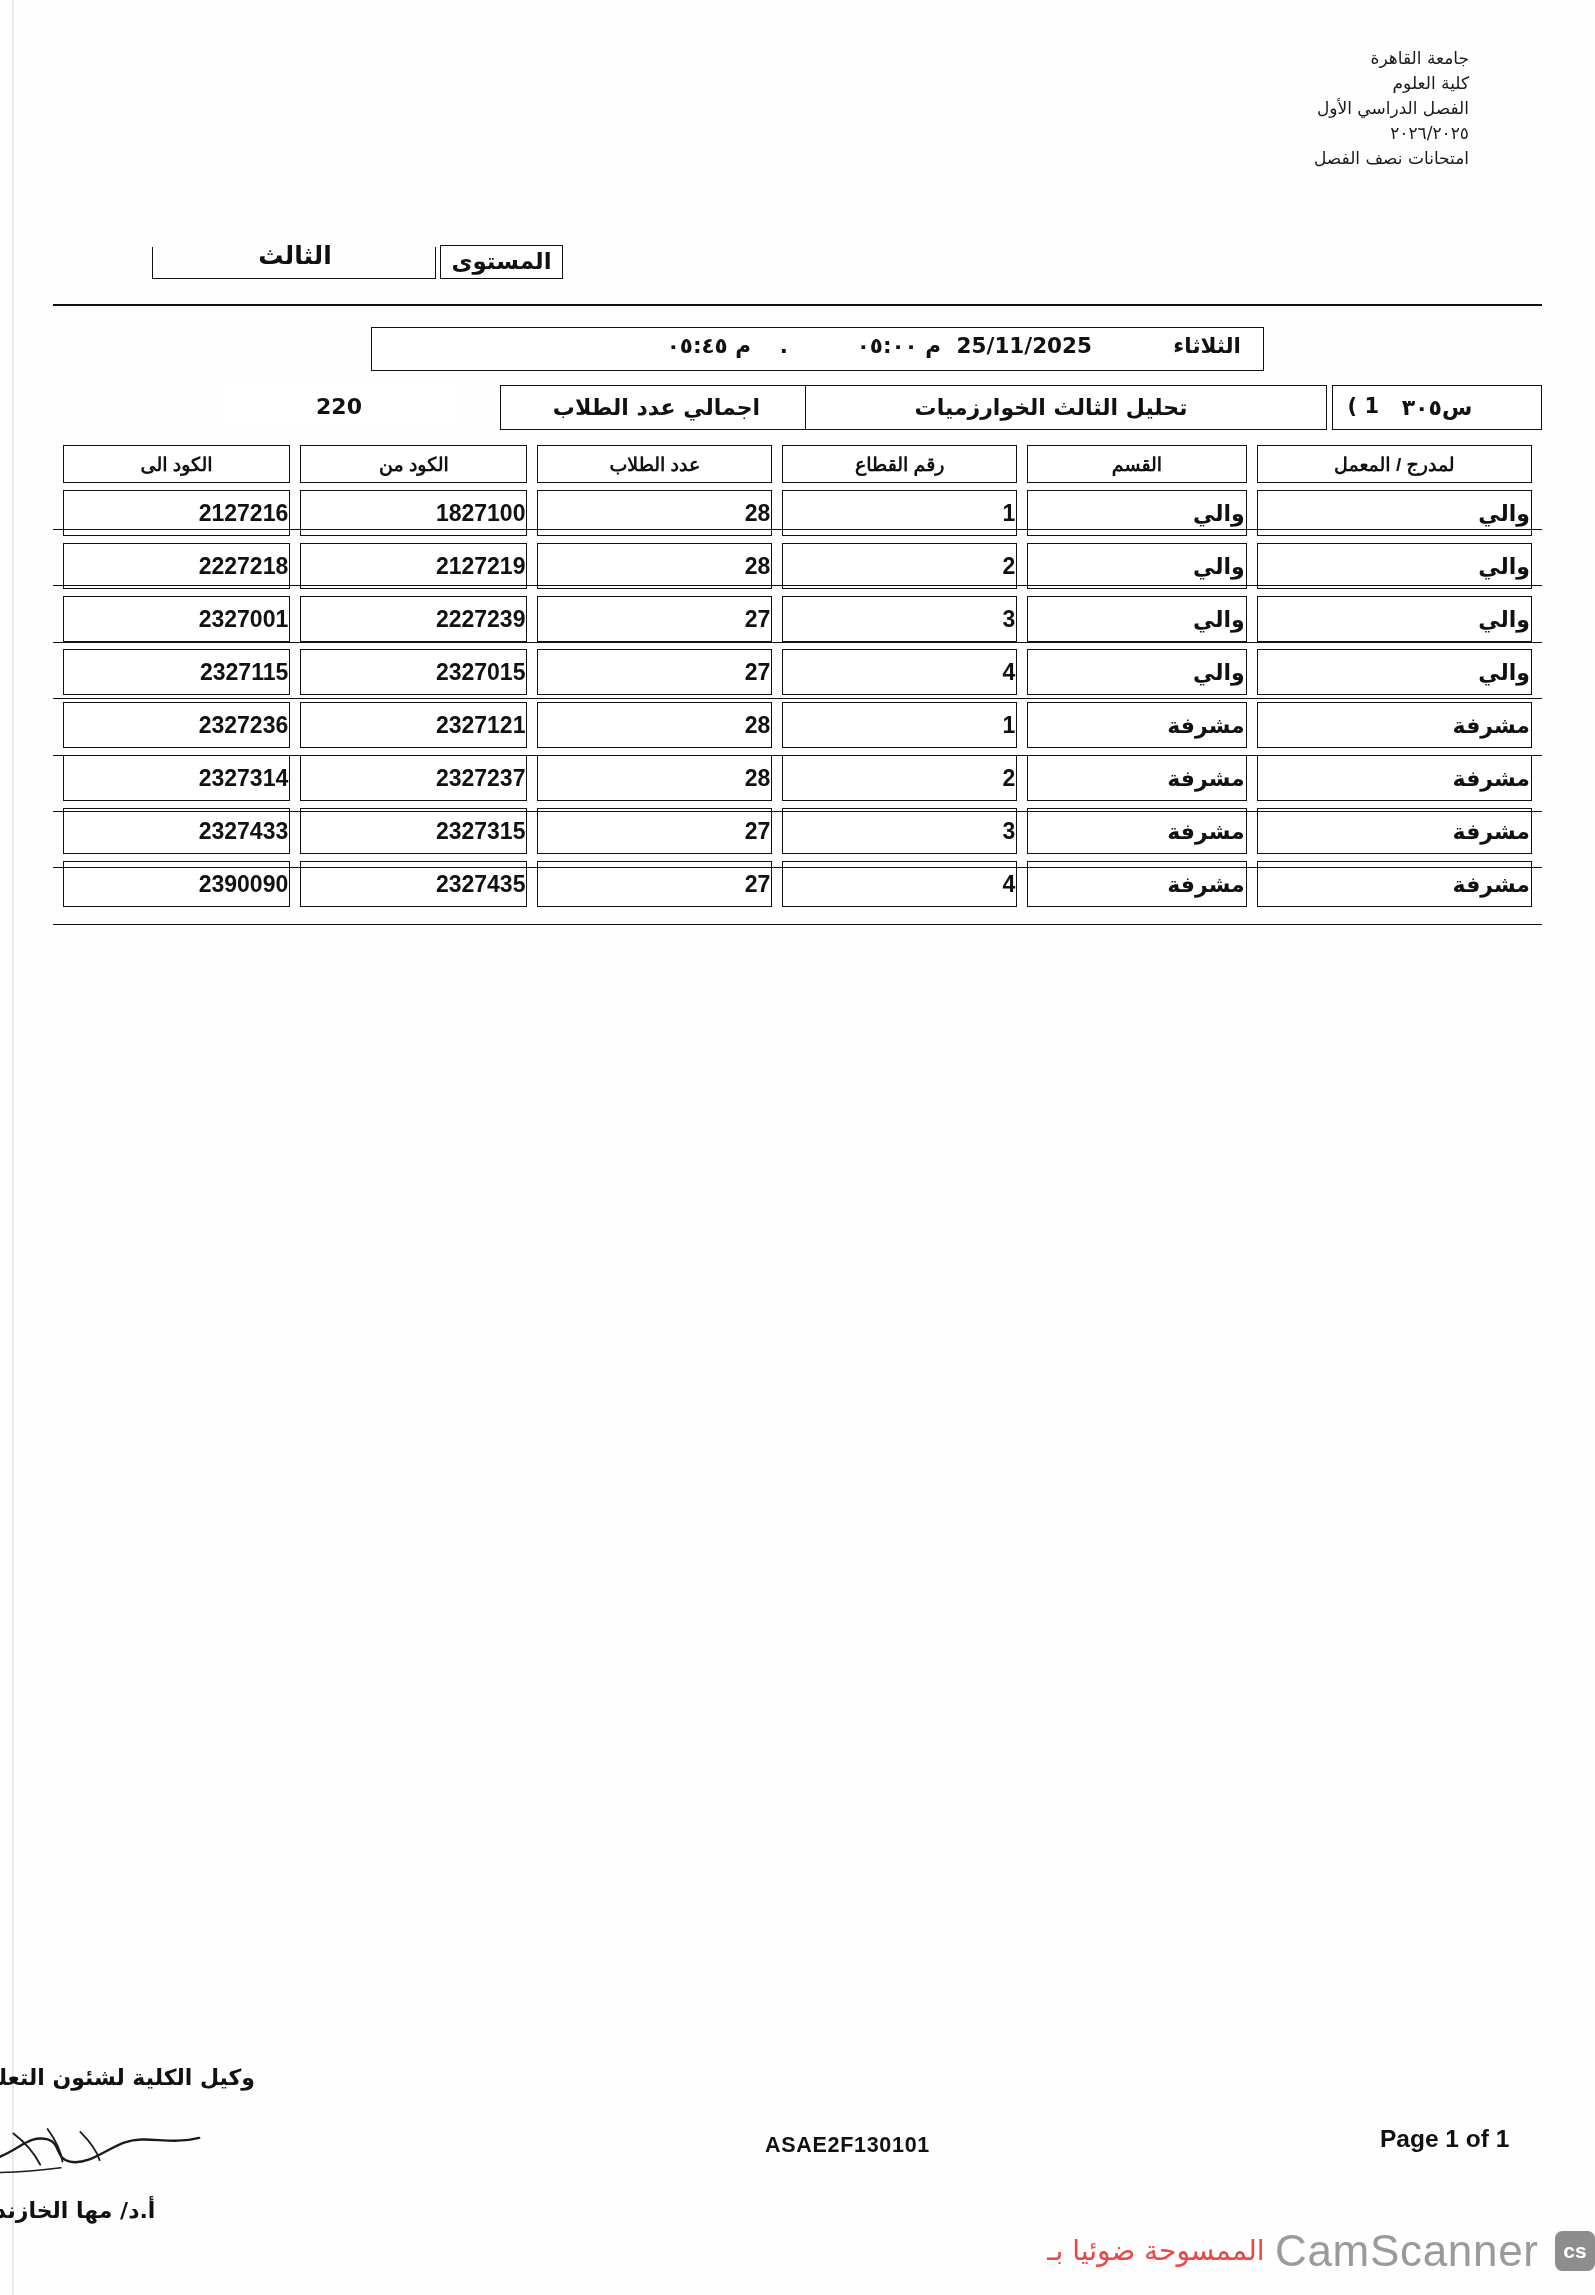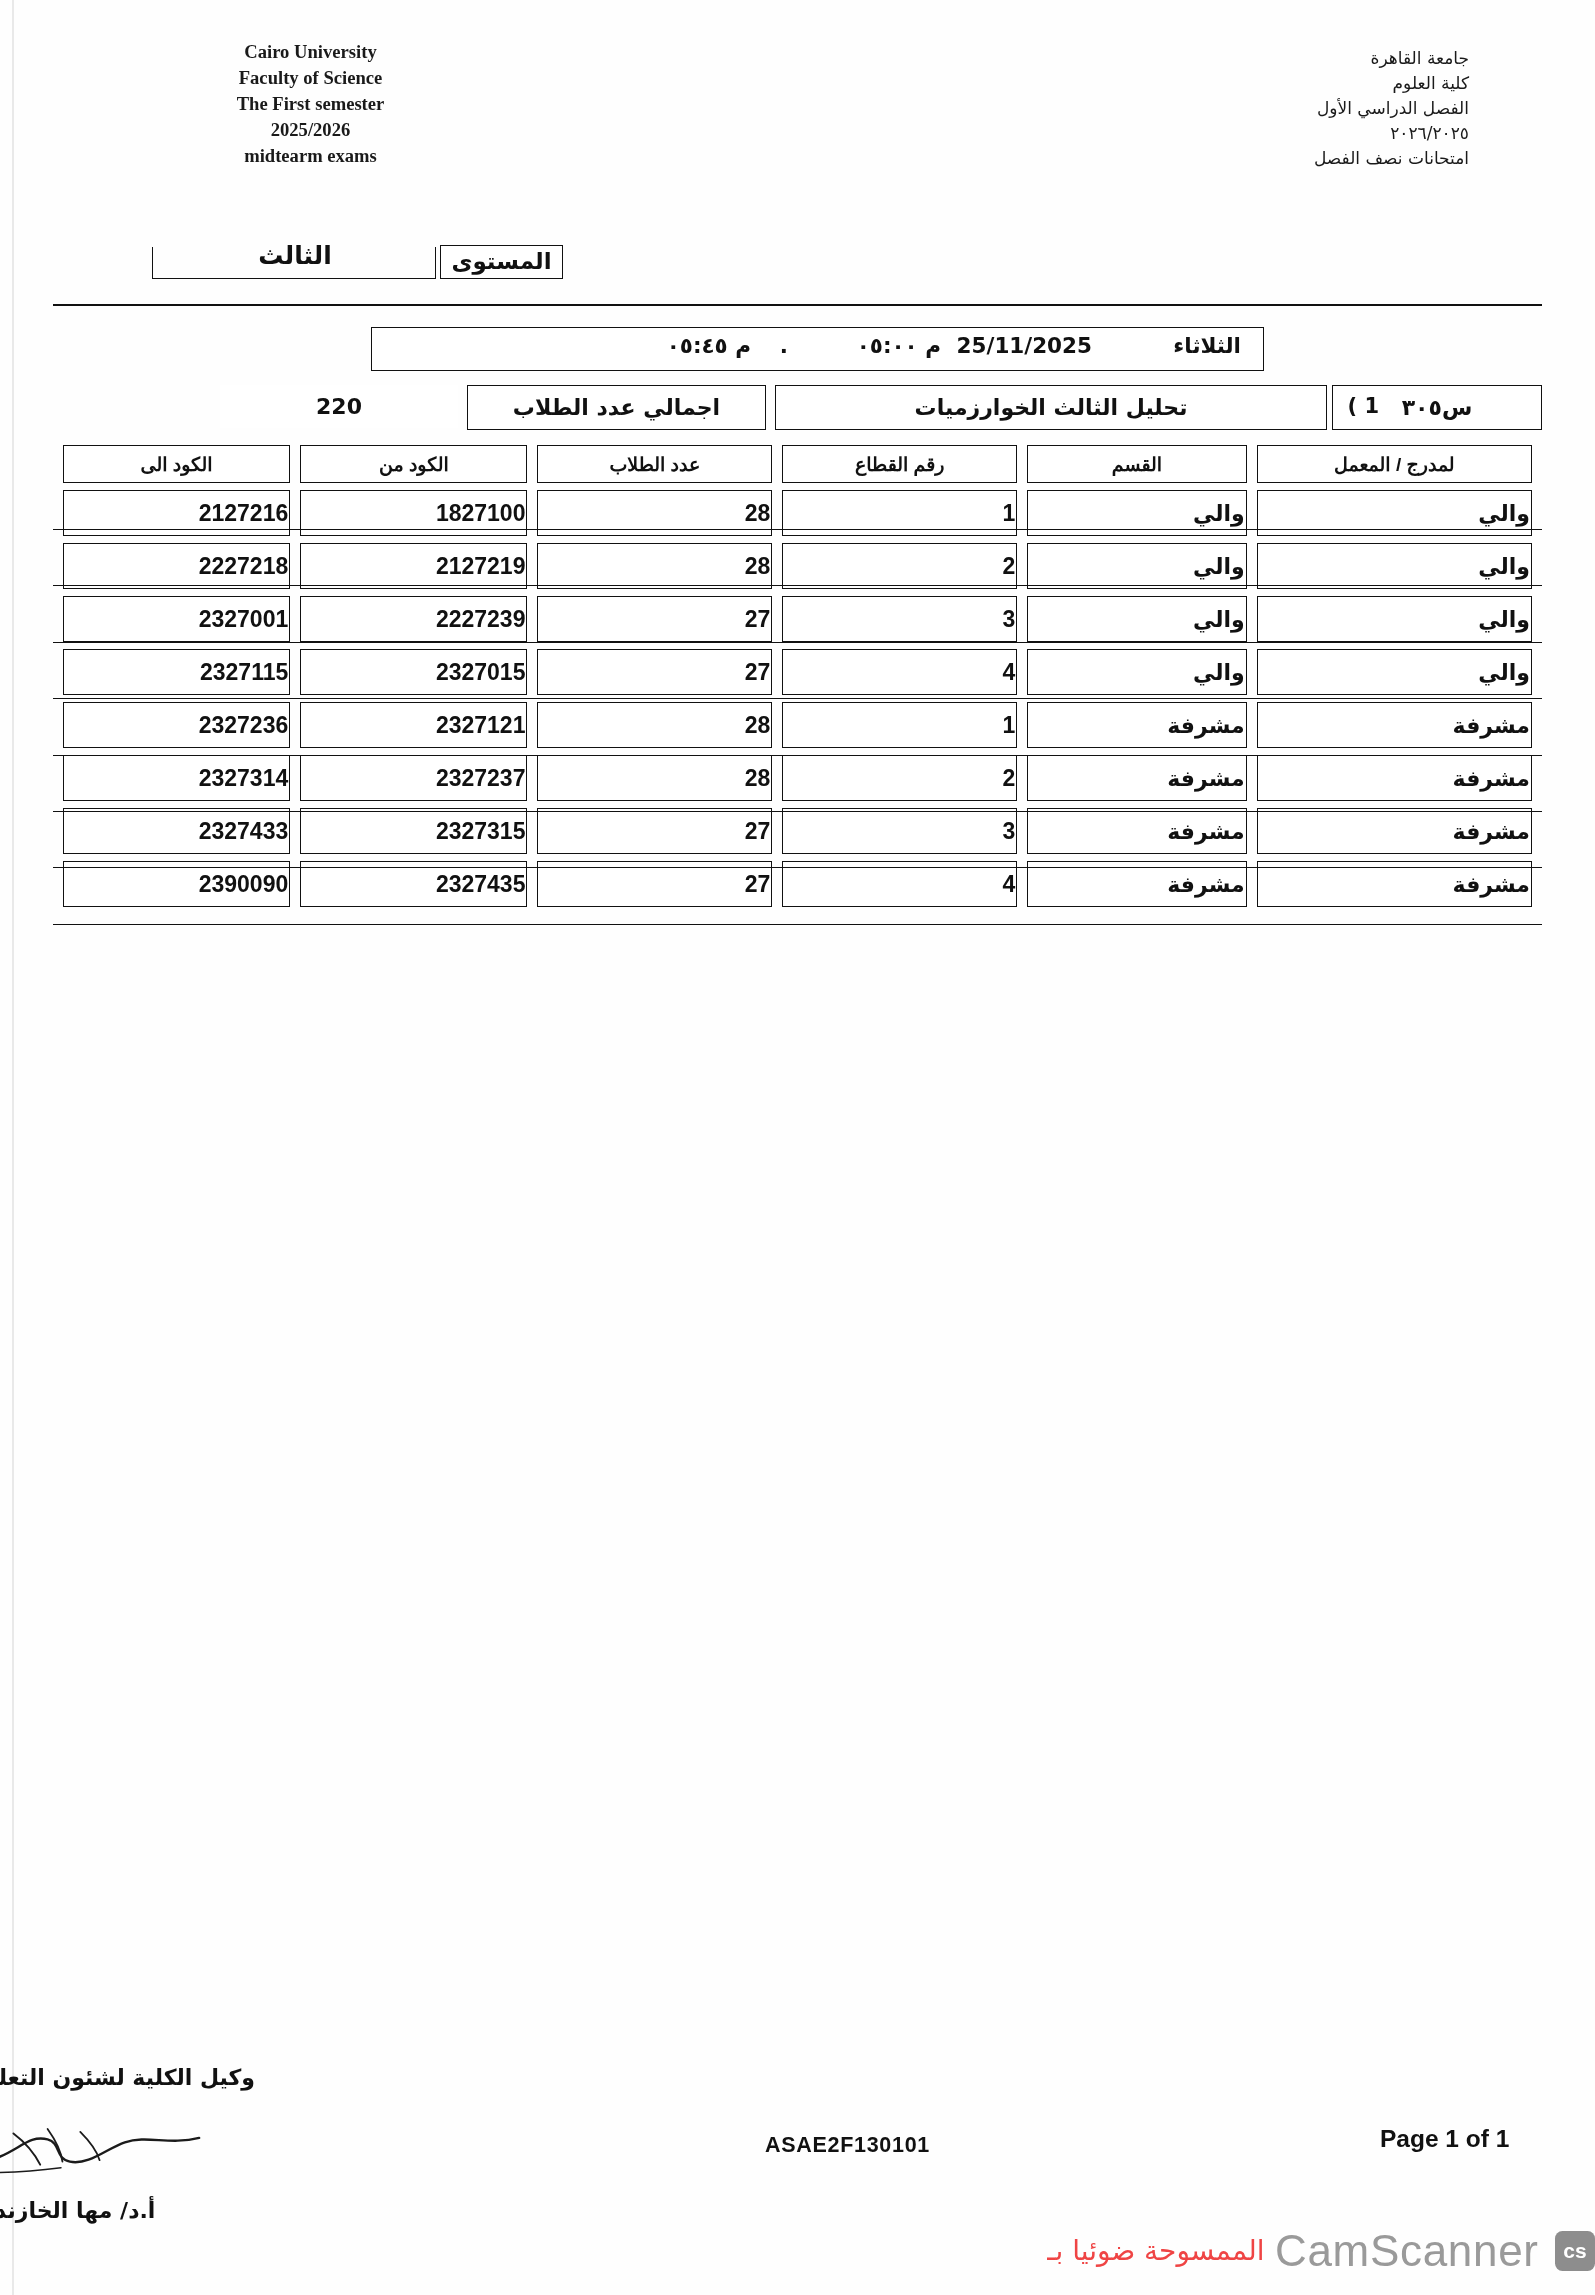--- a/index.html
+++ b/index.html
@@ -78,21 +78,21 @@
     position:absolute;top:0;height:43px;border:1.9px solid #111;
     background:#fff;
     font-family:"DejaVu Sans", sans-serif;
     font-weight:bold;font-size:22px;
     display:flex;align-items:center;justify-content:center;
     white-space:nowrap;
   }
   .cr-code{right:0;width:208px;}
   .cr-code .idx{position:absolute;right:162px;top:8.2px;font-size:21px;}
   .cr-name{right:215px;width:550px;}
-  .cr-total-lbl{right:776px;width:297px;}
+  .cr-total-lbl{right:736px;width:297px;padding-left:7px;}
   .cr-total-val{right:1084px;width:238px;border:none;}
 
   
   table.grid{
     position:absolute;left:53px;top:438px;
     width:1489px;
     border-collapse:separate;
     border-spacing:10.4px 7.4px;
     table-layout:fixed;
   }
@@ -182,27 +182,20 @@
   }
   .edge-l{position:absolute;left:12px;top:0;bottom:0;width:2.2px;background:#e9e9e9;}
 </style>
 </head>
 <body>
 
 <div class="page">
 
   <div class="edge-l"></div>
 
-  <div class="hdr-en">
-    <div>Cairo University</div>
-    <div>Faculty of Science</div>
-    <div>The First semester</div>
-    <div>2025/2026</div>
-    <div>midtearm exams</div>
-  </div>
 
   <div class="hdr-ar">
     <div>جامعة القاهرة</div>
     <div>كلية العلوم</div>
     <div>الفصل الدراسي الأول</div>
     <div>٢٠٢٦/٢٠٢٥</div>
     <div>امتحانات نصف الفصل</div>
   </div>
 
   <div class="level-box">المستوى</div>

